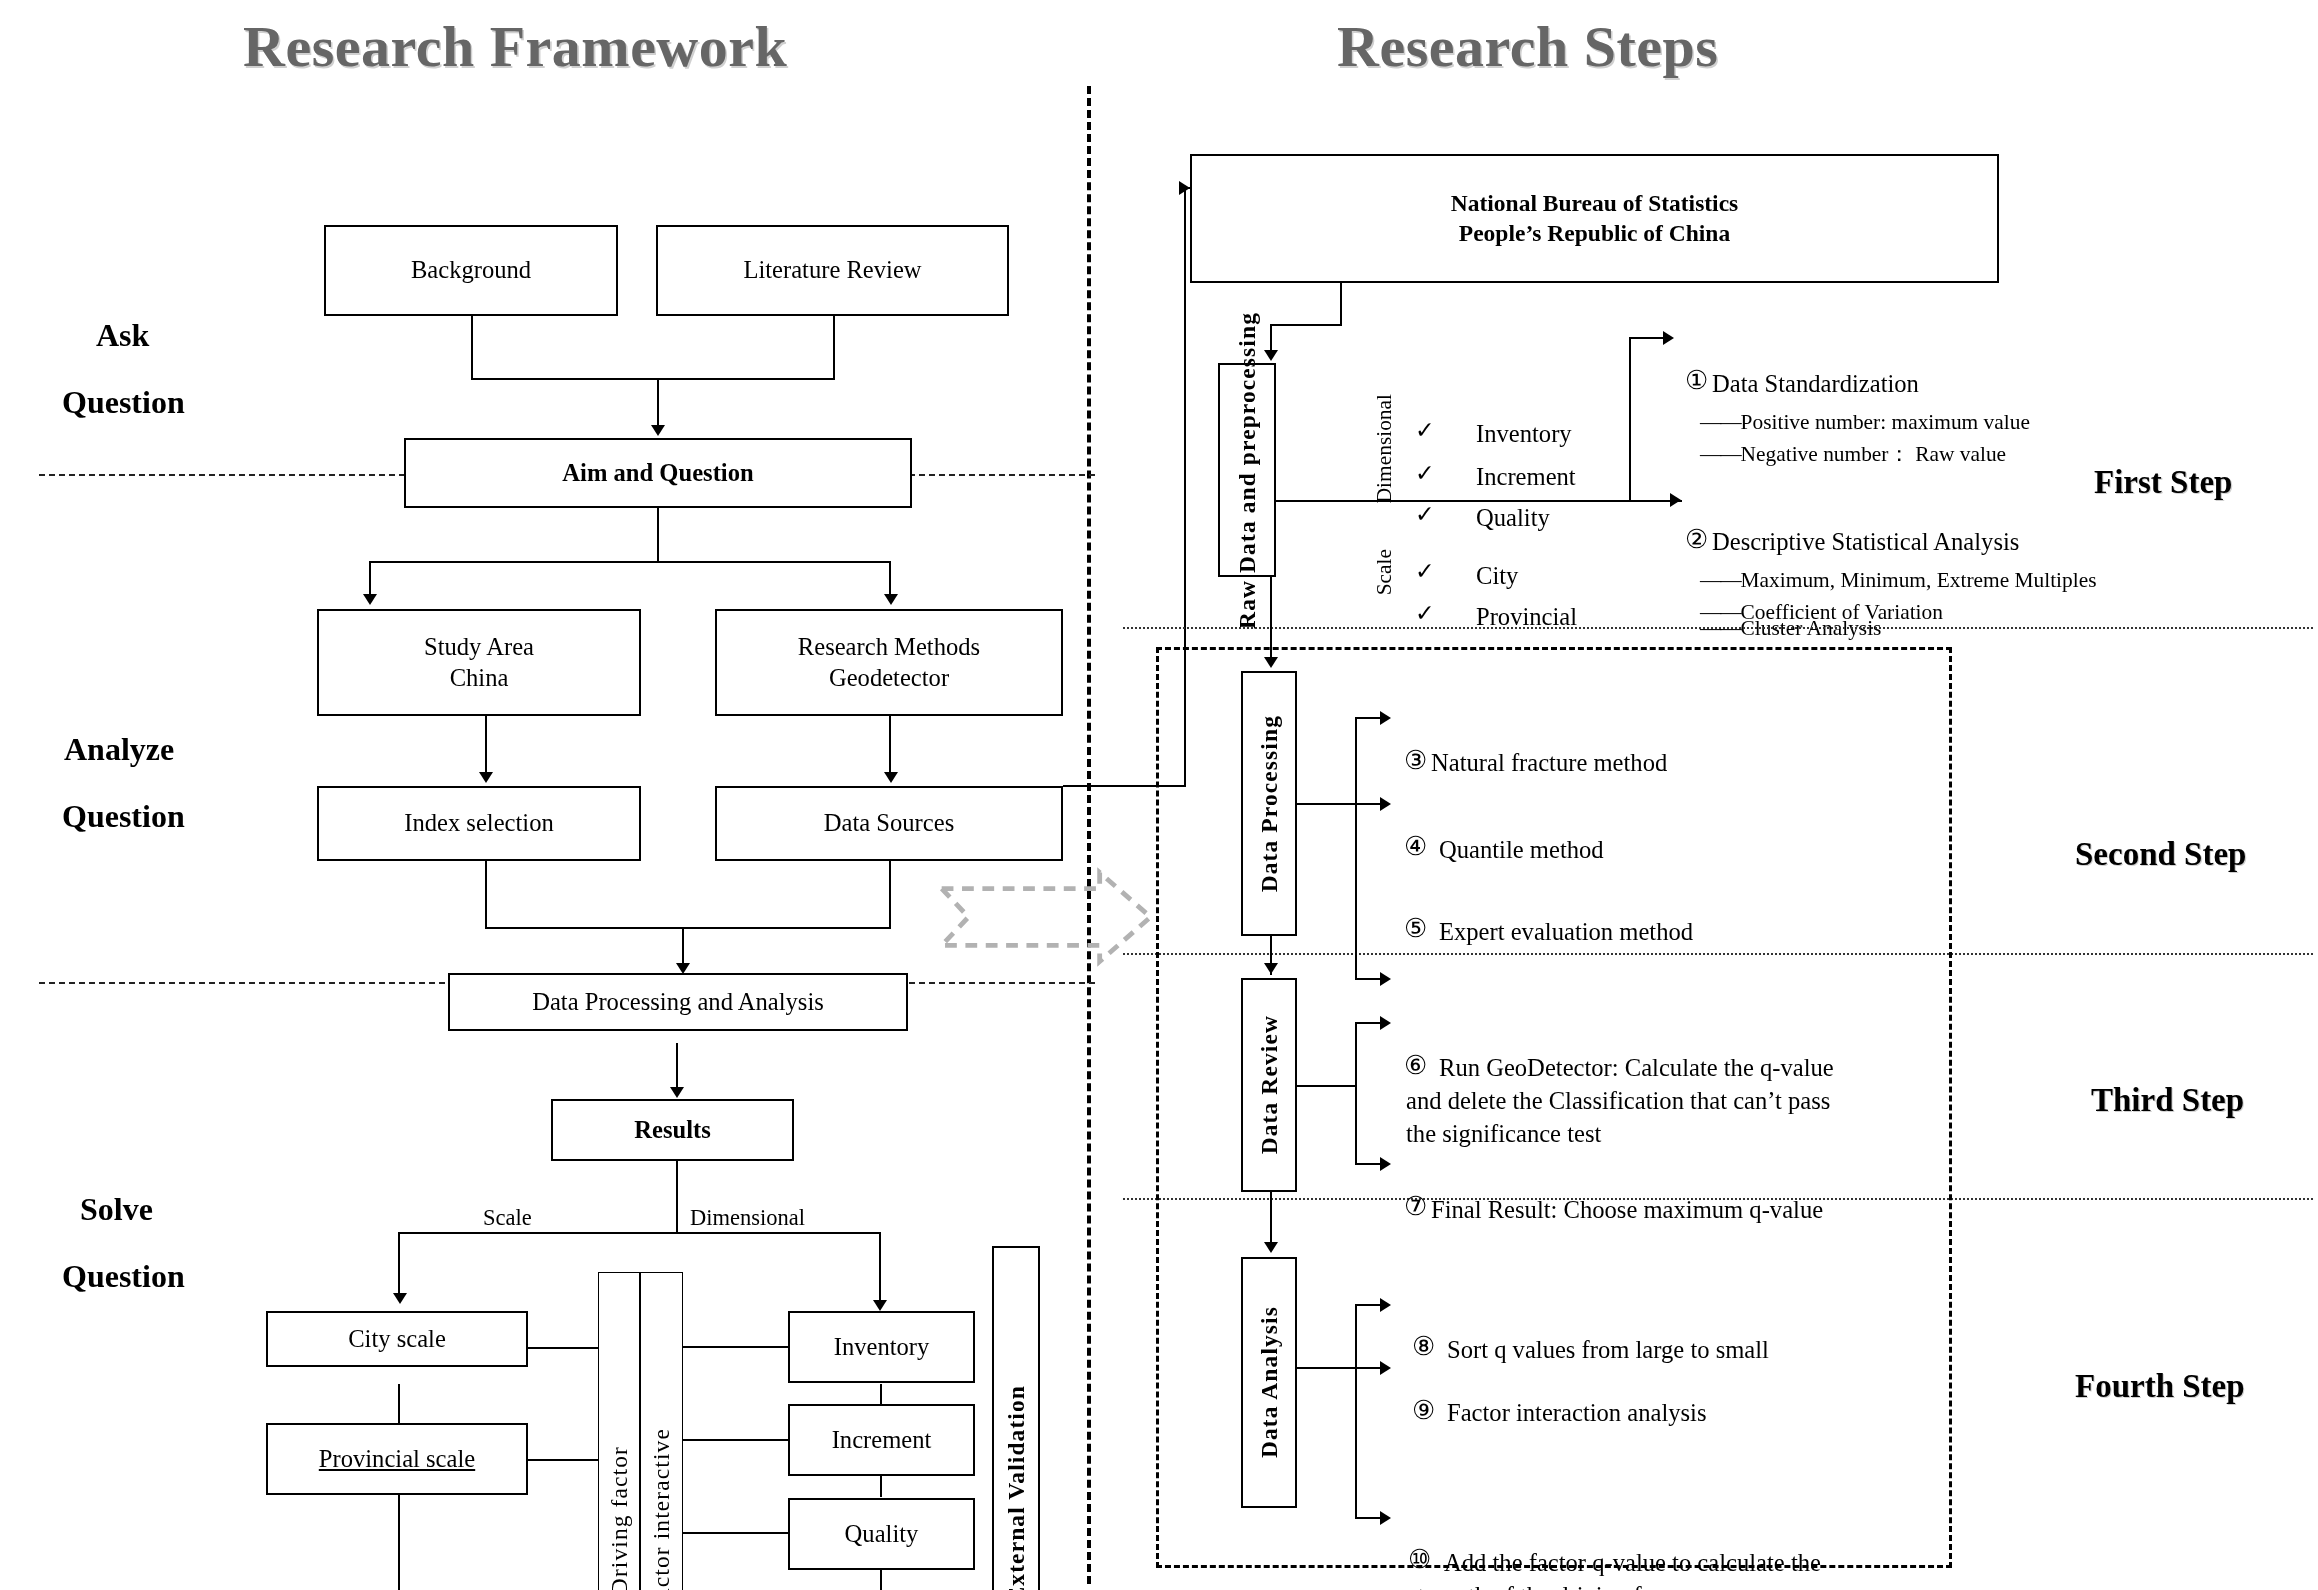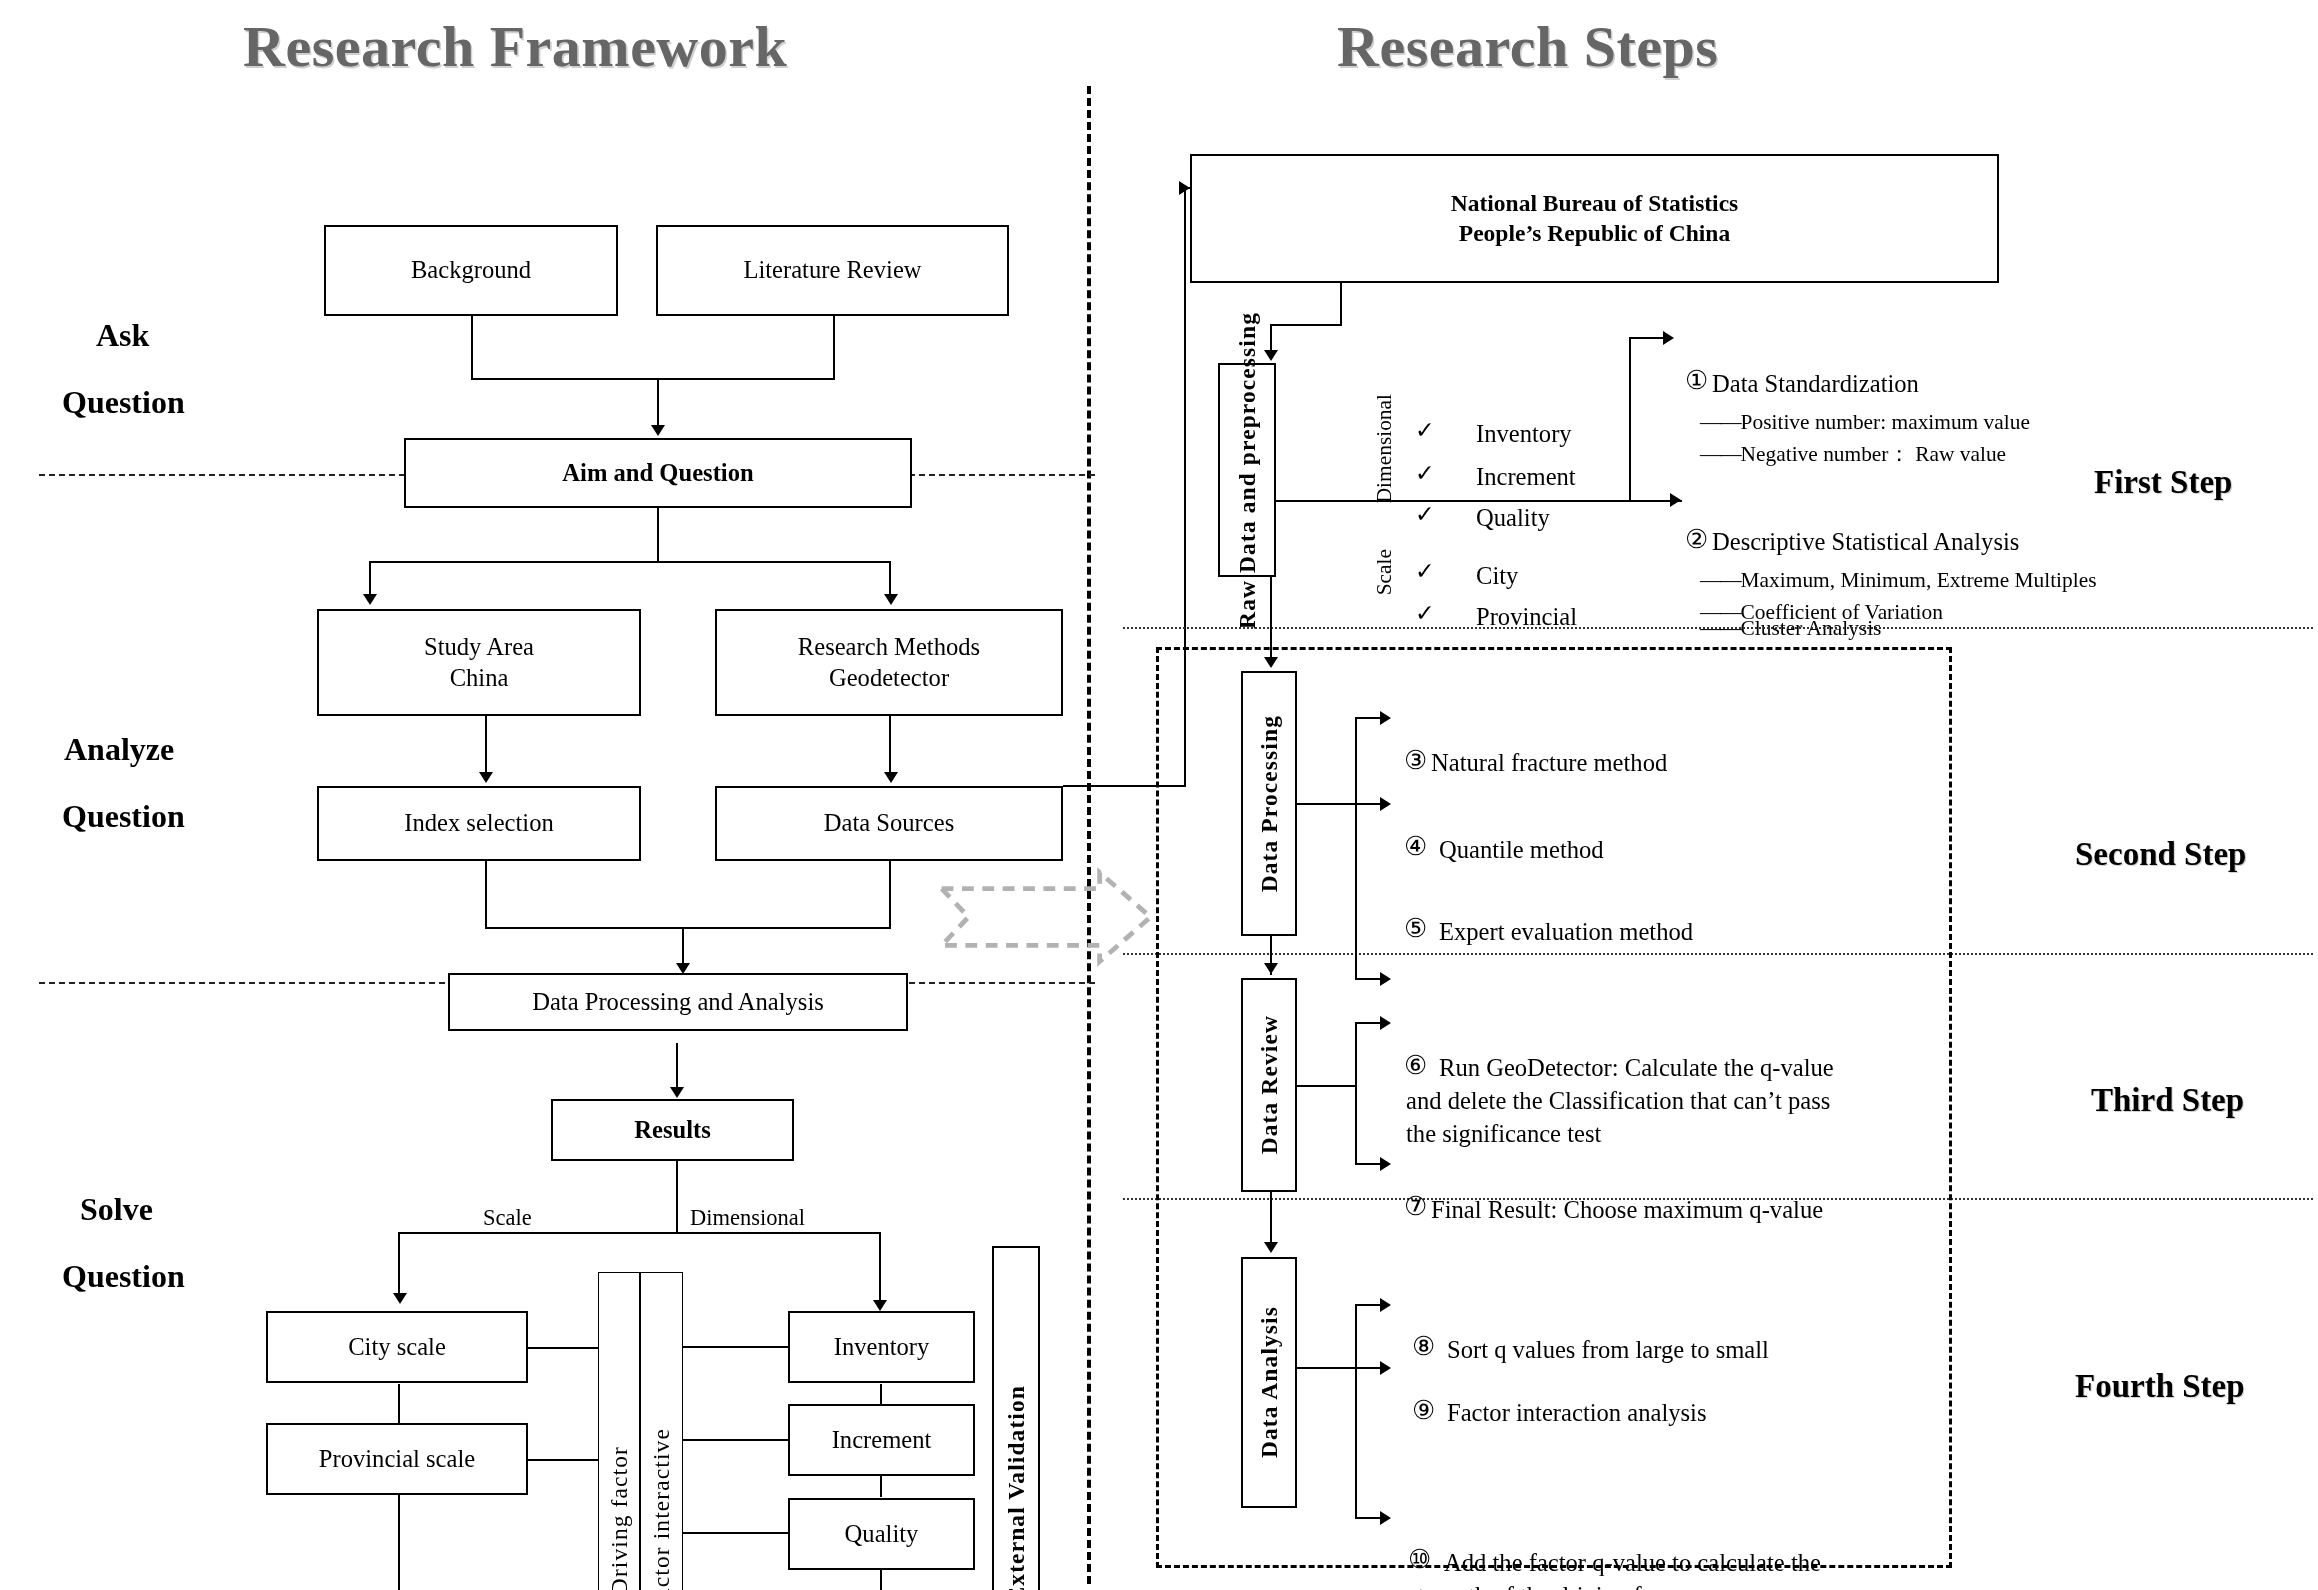--- a/index.html
+++ b/index.html
@@ -150,24 +150,24 @@
 <div class="lbl edgelbl" style="left:483px;top:1169px;">Scale</div>
 <div class="lbl edgelbl" style="left:690px;top:1169px;">Dimensional</div>
 
 <div class="ln vl" style="left:676px;top:1161px;height:72px;"></div>
 <div class="ln hl" style="left:398px;top:1232px;width:481px;"></div>
 <div class="ln vl" style="left:398px;top:1232px;height:67px;"></div>
 <div class="ln vl" style="left:879px;top:1232px;height:75px;"></div>
 <div class="arrowdown" style="left:393px;top:1293px;"></div>
 <div class="arrowdown" style="left:873px;top:1300px;"></div>
 
-<div class="box" style="left:266px;top:1311px;width:262px;height:72px;">
+<div class="box" style="left:266px;top:1311px;width:262px;height:56px;">
   <span>City scale</span>
 </div>
-<div class="box" style="left:266px;top:1423px;width:262px;height:72px;">
+<div class="box" style="left:266px;top:1423px;width:262px;height:72px;text-decoration:underline;">
   <span>Provincial  scale</span>
 </div>
 
 <div class="vbox thin" style="left:598px;top:1272px;width:42px;height:497px;">
   <span class="vt up">Driving factor</span>
 </div>
 <div class="vbox thin" style="left:640px;top:1272px;width:43px;height:497px;">
   <span class="vt up">Factor interactive</span>
 </div>
 

